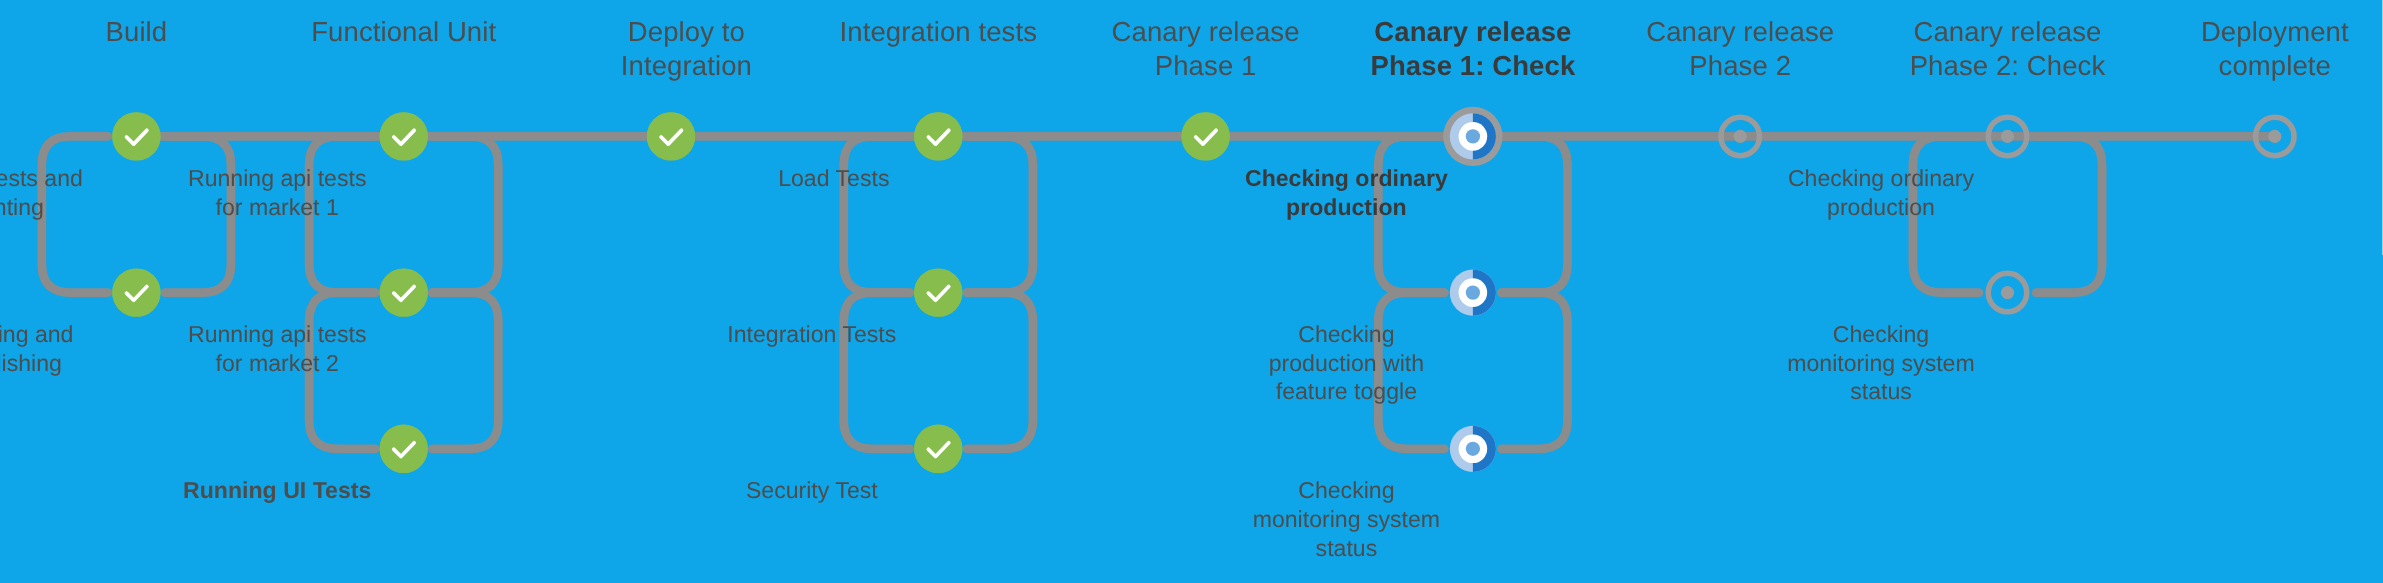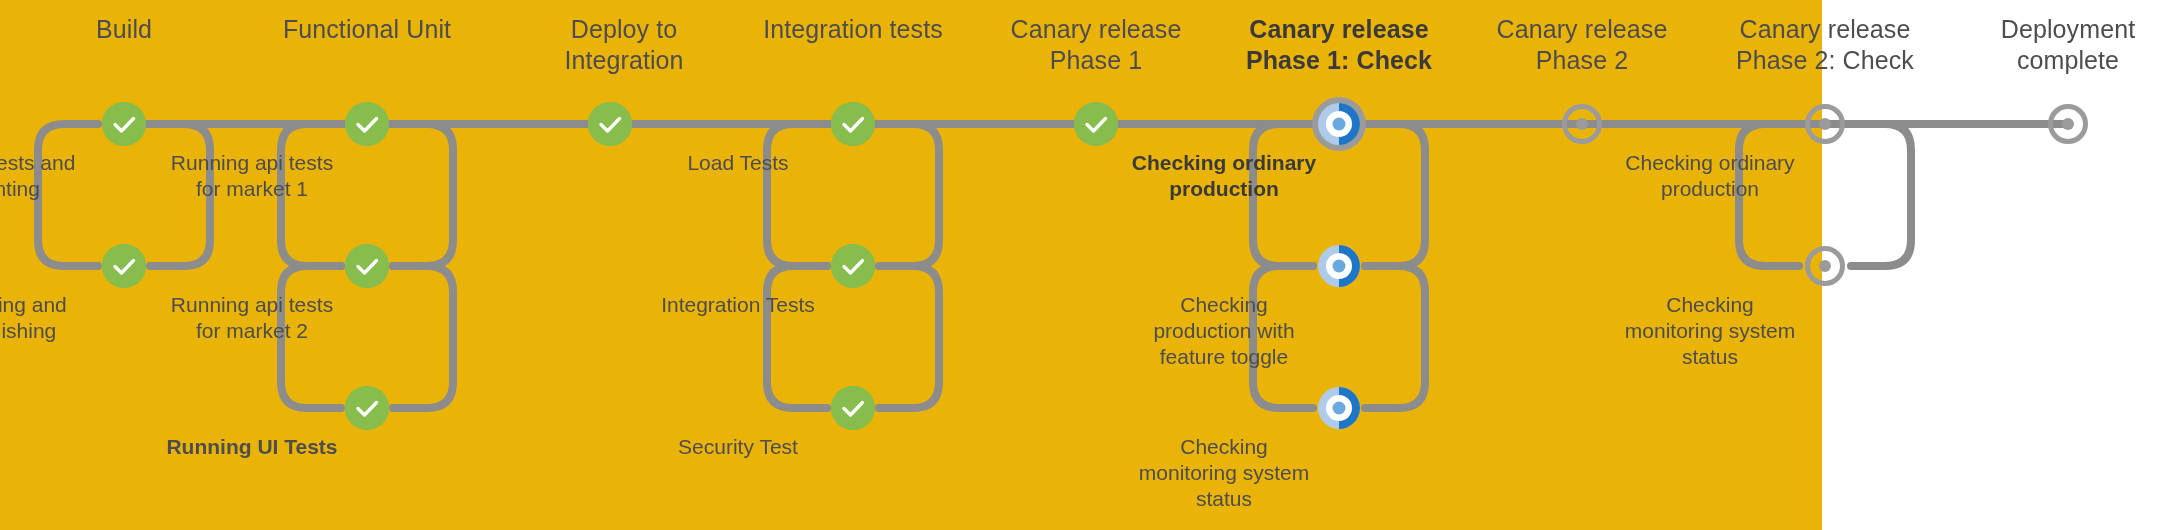--- a/index.html
+++ b/index.html
@@ -10,23 +10,23 @@
   body {
     font-family: "Liberation Sans", sans-serif;
     width: 2166px;
     height: 530px;
     overflow: hidden;
     color: #4a4a4a;
   }
 
   #stage {
     position: relative;
-    width: 1822px;
+    width: 2166px;
     height: 530px;
-    background: #eab308;
+    background: #0ea5e9;
   }
 
   
   #wires {
     position: absolute;
     left: 0; top: 0;
     width: 2166px;
     height: 530px;
     pointer-events: none;
   }
@@ -191,21 +191,21 @@
       </div>
       <div class="stage-head" style="left: 738px; width: 230px; top: 14px;">Integration tests</div>
       <div class="node done" style="left: 853px; top: 124px;">
         <span class="glyph">
           <svg width="44" height="44" viewBox="0 0 44 44">
     <circle cx="22" cy="22" r="22" fill="#86bd4c"></circle>
     <path d="M13 22.5 L19.5 29 L31.5 16.5" fill="none" stroke="#ffffff" stroke-width="3.4" stroke-linecap="round" stroke-linejoin="round"></path>
   </svg>
         </span>
       </div>
-      <div class="node-label" style="left: 738px; top: 150px; width: 230px; margin-left: 0px; text-align: center;">Load Tests</div>
+      <div class="node-label" style="left: 758px; top: 150px; width: 230px; margin-left: 0px; text-align: center;">Load Tests</div>
       <div class="node done" style="left: 853px; top: 266px;">
         <span class="glyph">
           <svg width="44" height="44" viewBox="0 0 44 44">
     <circle cx="22" cy="22" r="22" fill="#86bd4c"></circle>
     <path d="M13 22.5 L19.5 29 L31.5 16.5" fill="none" stroke="#ffffff" stroke-width="3.4" stroke-linecap="round" stroke-linejoin="round"></path>
   </svg>
         </span>
       </div>
       <div class="node-label" style="left: 738px; top: 292px; width: 230px; margin-left: 0px;">Integration Tests</div>
       <div class="node done" style="left: 853px; top: 408px;">

